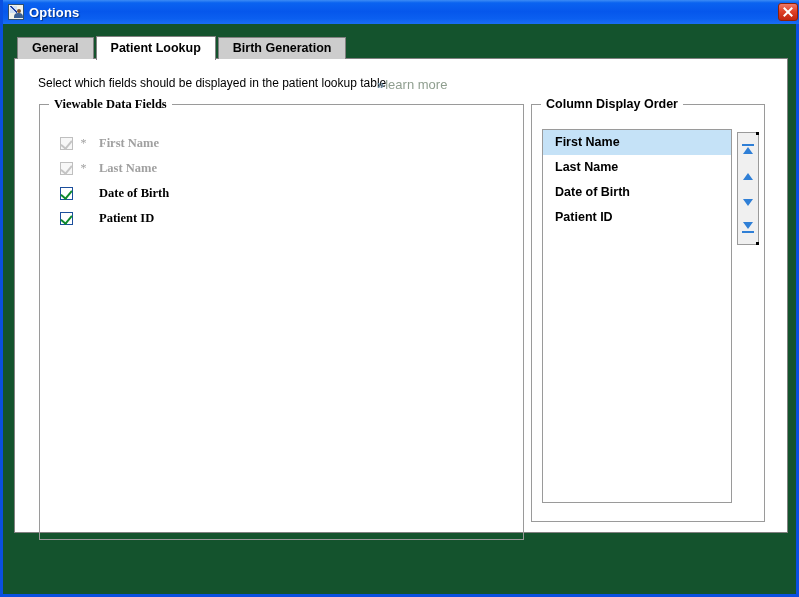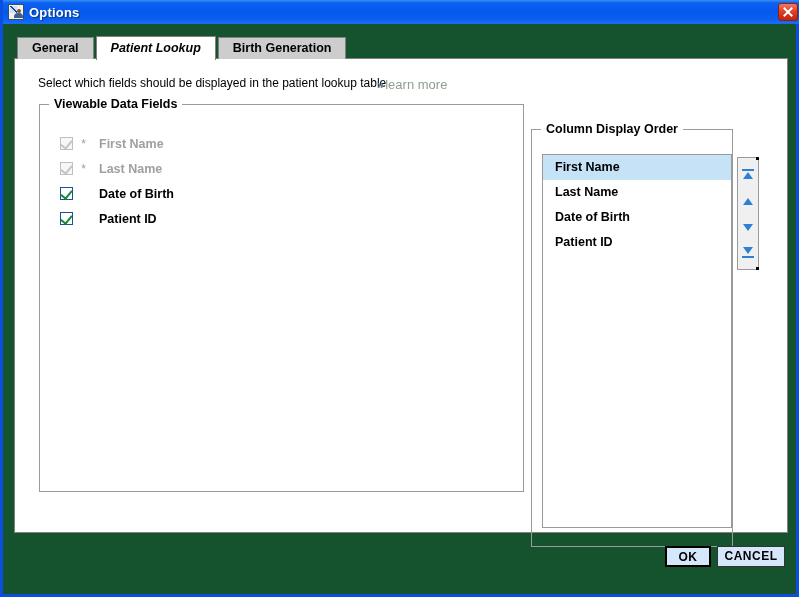--- a/index.html
+++ b/index.html
@@ -128,21 +128,20 @@
     cursor: pointer;
     text-align: center;
   }
   .tab.active {
     background: #ffffff;
     border-color: #808080;
     height: 24px;
     line-height: 23px;
     position: relative;
     z-index: 6;
-    font-style: italic;
   }
 
   
   .tabpage {
     position: absolute;
     left: 11px;
     top: 58px;
     width: 774px;
     height: 475px;
     background: #ffffff;
@@ -190,28 +189,28 @@
     padding: 0 5px;
     font-size: 12.5px;
     font-weight: bold;
     color: #000000;
     white-space: nowrap;
   }
   #fs-viewable {
     left: 24px;
     top: 45px;
     width: 485px;
-    height: 388px;
+    height: 436px;
+    font-family: Liberation Serif, serif;
   }
   #fs-column {
     left: 516px;
     top: 45px;
-    width: 202px;
+    width: 234px;
     height: 418px;
-    margin-top: 25px;
   }
 
   
   .chk-list {
     position: absolute;
     left: 20px;
     top: 26px;
   }
   .chk-row {
     display: flex;
@@ -477,18 +476,14 @@
 
         <div class="ord-btn" id="ord-bottom">
           <span class="tri down"></span>
           <span class="bar"></span>
         </div>
       </div>
     </div>
 
   </div>
 
-  <div class="footer">
-    <div class="dlg-btn" id="btn-ok">OK</div>
-    <div class="dlg-btn" id="btn-cancel">CANCEL</div>
-  </div>
 
 </div>
 
 </body></html>

